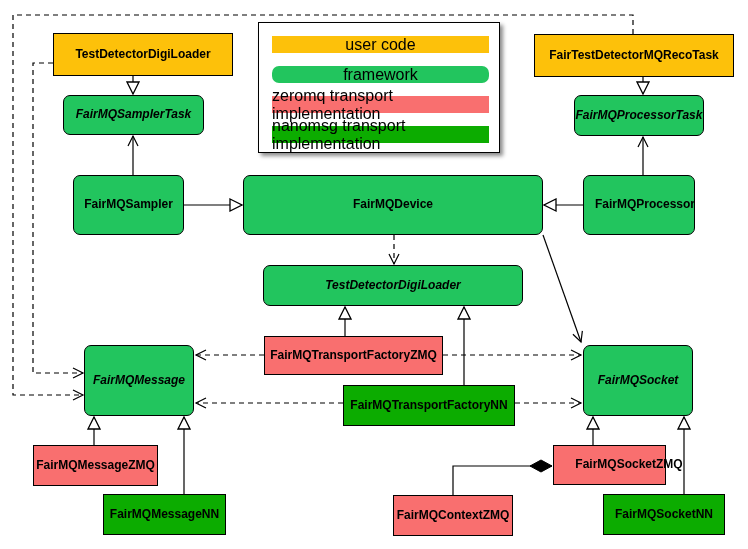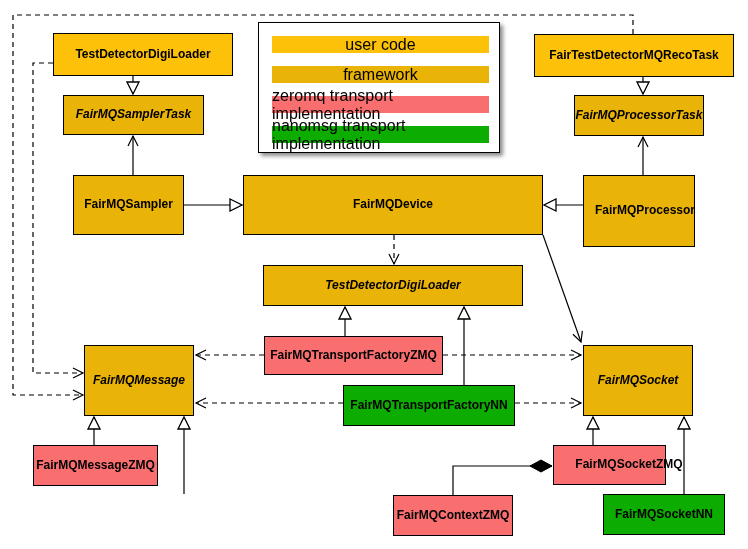--- a/index.html
+++ b/index.html
@@ -8,21 +8,21 @@
     font-family:"Liberation Sans",sans-serif;overflow:hidden;
   }
   #edges{position:absolute;left:0;top:0;width:748px;height:549px;}
   .node{
     position:absolute;display:flex;align-items:center;justify-content:center;
     border:1px solid #000;font-weight:bold;font-size:12px;color:#000;
     text-align:center;box-sizing:border-box;line-height:1.1;
   }
   .abstract{font-style:italic;}
   .cat-user{background:#fdc10a;}
-  .cat-fw{background:#eab308;}
+  .cat-fw{background:#22c55e;border-radius:7px;}
   .cat-zmq{background:#f96f6f;}
   .cat-nn{background:#0cac00;}
   #legend{
     position:absolute;left:258px;top:22px;width:242px;height:131px;
     background:#fff;border:1.5px solid #000;box-sizing:border-box;
     box-shadow:3px 3px 4px rgba(0,0,0,0.45);
     display:flex;flex-direction:column;align-items:stretch;
     padding:13px 10px 0 13px;gap:13px;
   }
   .legend-item{
@@ -78,24 +78,25 @@
     <div class="legend-item cat-zmq">zeromq transport implementation</div>
     <div class="legend-item cat-nn">nanomsg transport implementation</div>
   </div>
 
   <div class="node cat-user" style="left:53px;top:33px;width:180px;height:43px;">TestDetectorDigiLoader</div>
   <div class="node cat-user" style="left:534px;top:34px;width:200px;height:43px;">FairTestDetectorMQRecoTask</div>
   <div class="node cat-fw abstract" style="left:63px;top:95px;width:141px;height:40px;">FairMQSamplerTask</div>
   <div class="node cat-fw abstract" style="left:574px;top:95px;width:130px;height:41px;">FairMQProcessorTask</div>
   <div class="node cat-fw" style="left:243px;top:175px;width:300px;height:60px;">FairMQDevice</div>
   <div class="node cat-fw" style="left:73px;top:175px;width:111px;height:60px;">FairMQSampler</div>
-  <div class="node cat-fw" style="left:583px;top:175px;width:112px;height:72px;padding-left:12px;">FairMQProcessor</div>
+  <div class="node cat-fw" style="left:583px;top:175px;width:112px;height:60px;padding-left:12px;">FairMQProcessor</div>
   <div class="node cat-fw abstract" style="left:263px;top:265px;width:260px;height:41px;">TestDetectorDigiLoader</div>
   <div class="node cat-nn" style="left:343px;top:385px;width:172px;height:41px;">FairMQTransportFactoryNN</div>
   <div class="node cat-zmq" style="left:264px;top:336px;width:179px;height:39px;">FairMQTransportFactoryZMQ</div>
   <div class="node cat-fw abstract" style="left:84px;top:345px;width:110px;height:71px;">FairMQMessage</div>
   <div class="node cat-fw abstract" style="left:583px;top:345px;width:110px;height:71px;">FairMQSocket</div>
   <div class="node cat-zmq" style="left:33px;top:445px;width:125px;height:41px;">FairMQMessageZMQ</div>
+  <div class="node cat-nn" style="left:103px;top:494px;width:123px;height:41px;">FairMQMessageNN</div>
   <div class="node cat-zmq" style="left:393px;top:495px;width:120px;height:41px;">FairMQContextZMQ</div>
   <div class="node cat-zmq" style="left:553px;top:445px;width:113px;height:40px;padding-left:39px;">FairMQSocketZMQ</div>
   <div class="node cat-nn" style="left:603px;top:494px;width:122px;height:41px;">FairMQSocketNN</div>
 
 </div>
 
 </body></html>

